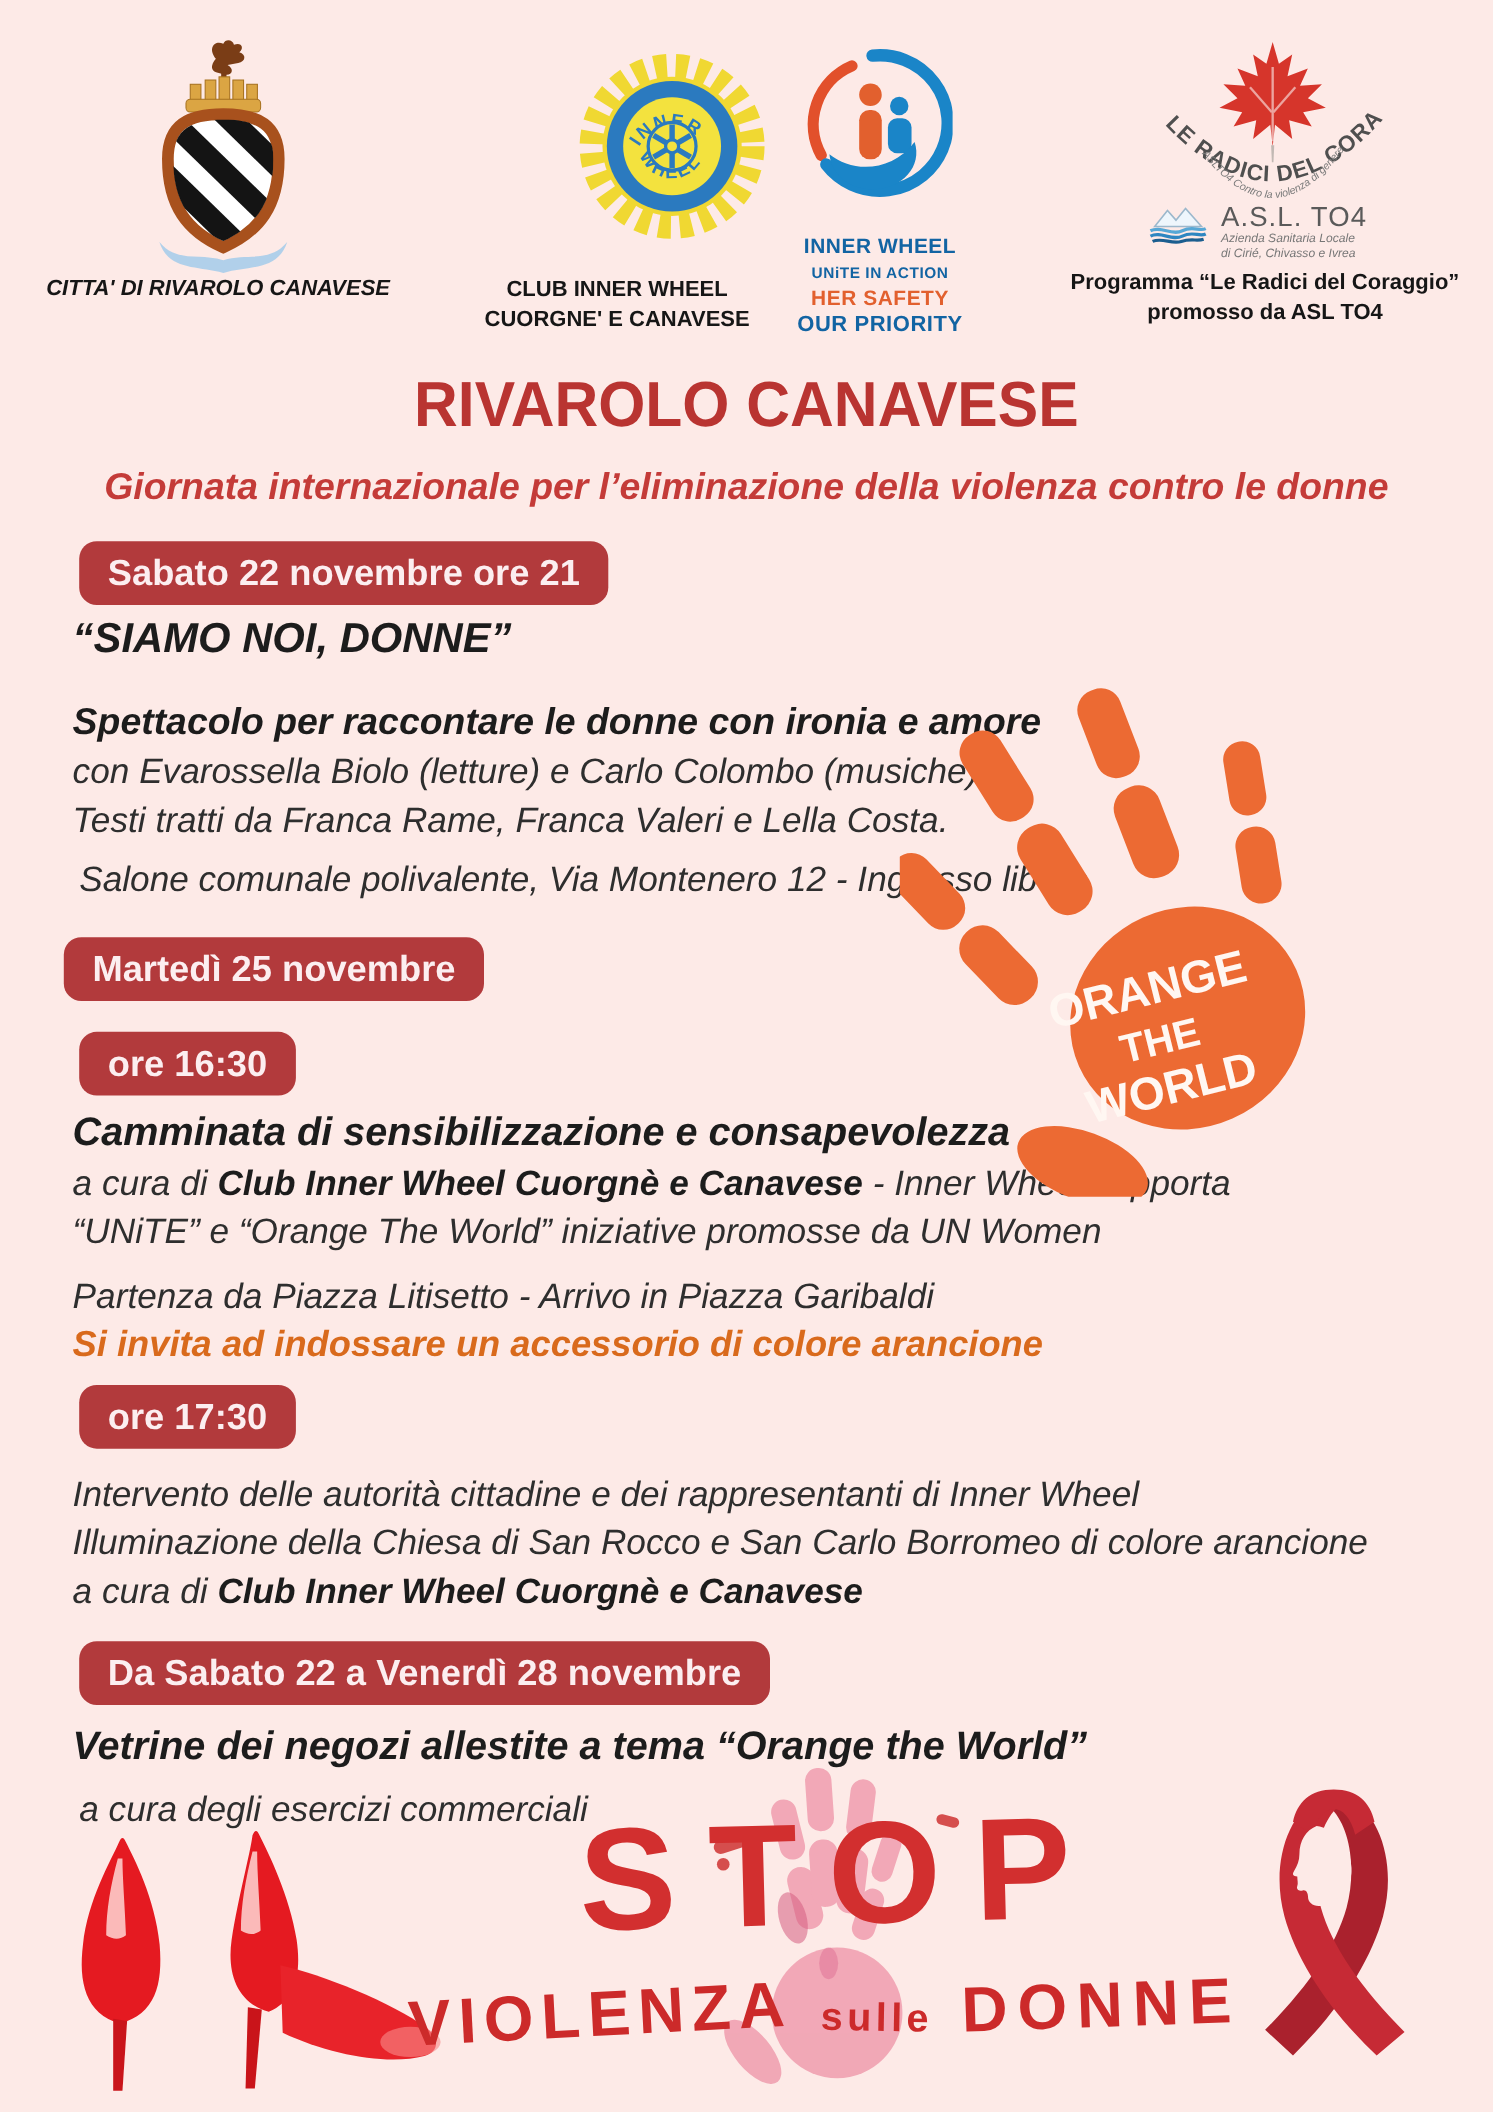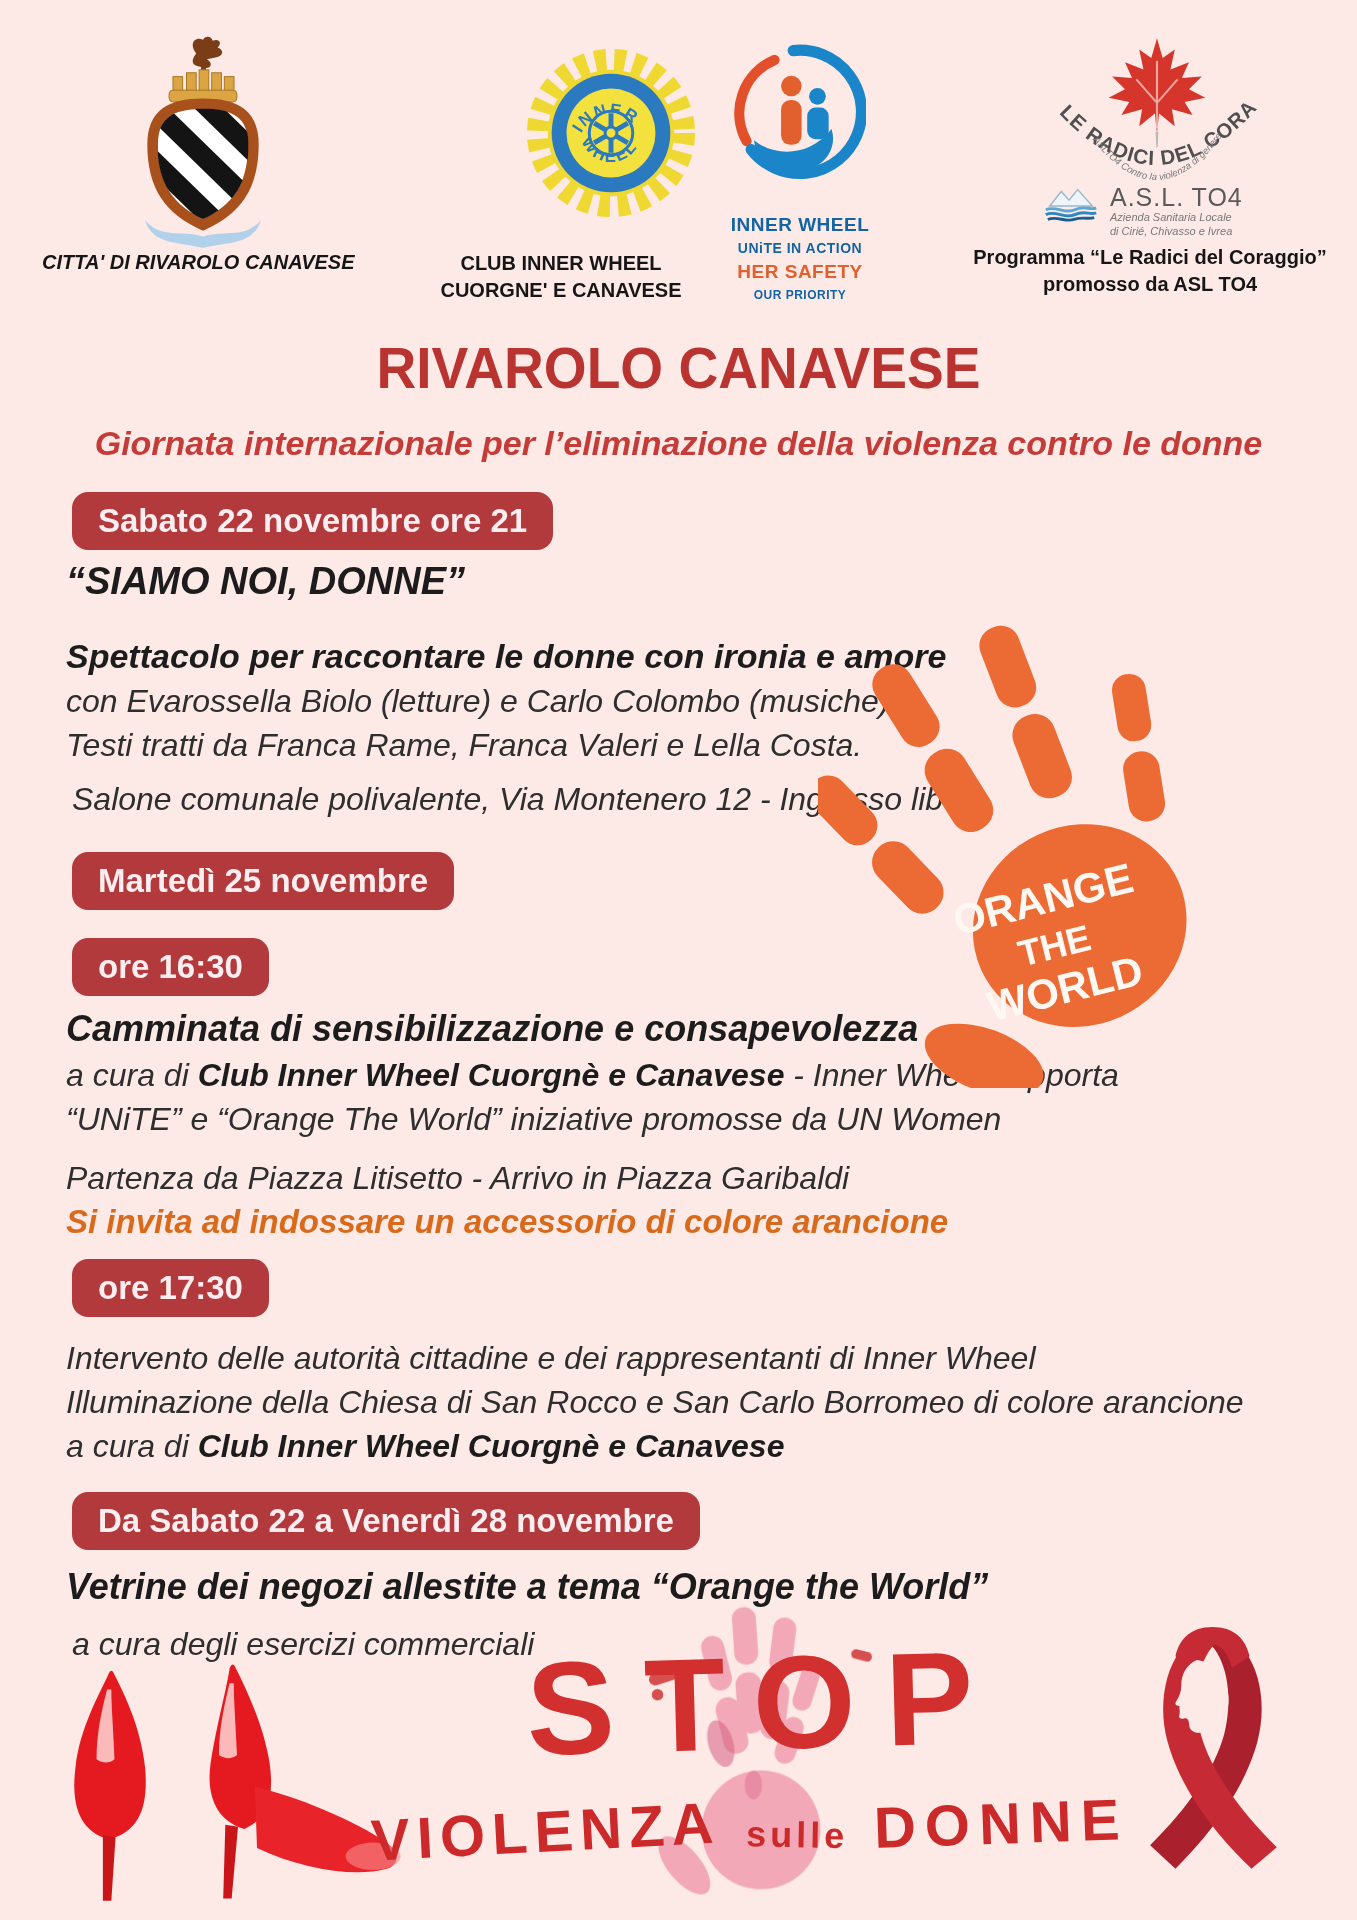--- a/index.html
+++ b/index.html
@@ -6,21 +6,21 @@
   .poster{position:relative;width:1357px;height:1920px;background:#fdeae7;overflow:hidden;
           font-family:"Liberation Sans","DejaVu Sans",sans-serif;color:#2a2a2a;}
   .abs{position:absolute;}
   .nowrap{white-space:nowrap;font-style:italic;}
   .center{text-align:center;}
   
   .cap{font-weight:700;color:#161616;font-size:20px;line-height:27px;}
   .unite-t1{font-weight:700;color:#1264a3;font-size:19px;line-height:25px;letter-spacing:.5px;}
   .unite-t2{font-weight:700;color:#1264a3;font-size:14px;line-height:22px;letter-spacing:.5px;}
   .unite-t3{font-weight:700;color:#e2602e;font-size:19px;line-height:25px;letter-spacing:.5px;}
-  .unite-t4{font-weight:700;color:#1264a3;font-size:12px;line-height:22px;letter-spacing:.5px;}
+  .unite-t4{font-weight:700;color:#1264a3;font-size:20px;line-height:22px;letter-spacing:.5px;}
   .asl-name{font-size:25px;color:#5a5a5a;letter-spacing:1px;line-height:26px;}
   .asl-sub{font-size:11px;font-style:italic;color:#777;line-height:14px;}
   
   .title{left:0;right:0;top:334px;text-align:center;font-size:58px;font-weight:800;color:#b93431;
          letter-spacing:0;transform:scaleX(.95);}
   .subtitle{left:0;right:0;top:424px;text-align:center;font-size:34px;font-weight:700;
             font-style:italic;color:#c43b38;}
   
   .badge{position:absolute;background:#b23a3c;color:#fceef0;font-weight:700;font-size:33px;
          padding:10px 26px;border-radius:16px;white-space:nowrap;}
@@ -160,21 +160,21 @@
   <div class="abs title">RIVAROLO CANAVESE</div>
   <div class="abs subtitle">Giornata internazionale per l’eliminazione della violenza contro le donne</div>
 
   <div class="badge" style="left:72px;top:492px;">Sabato 22 novembre ore 21</div>
   <div class="abs h1 nowrap" style="left:66px;top:560px;">“SIAMO NOI, DONNE”</div>
   <div class="abs bold-line nowrap" style="left:66px;top:637px;">Spettacolo per raccontare le donne con ironia e amore</div>
   <div class="abs txt nowrap" style="left:66px;top:683px;">con Evarossella Biolo (letture) e Carlo Colombo (musiche)</div>
   <div class="abs txt nowrap" style="left:66px;top:727px;">Testi tratti da Franca Rame, Franca Valeri e Lella Costa.</div>
   <div class="abs italic-line nowrap" style="left:72px;top:781px;">Salone comunale polivalente, Via Montenero 12 - Ingresso libero</div>
 
-  <div class="badge" style="left:72px;top:852px;">Martedì 25 novembre</div>
+  <div class="badge" style="left:58px;top:852px;">Martedì 25 novembre</div>
   <div class="badge" style="left:72px;top:938px;">ore 16:30</div>
   <div class="abs h2 nowrap" style="left:66px;top:1008px;">Camminata di sensibilizzazione e consapevolezza</div>
   <div class="abs txt nowrap" style="left:66px;top:1057px;">
     <span>a cura di </span><b>Club Inner Wheel Cuorgnè e Canavese</b><span> - Inner Wheel supporta</span>
   </div>
   <div class="abs txt nowrap" style="left:66px;top:1101px;">“UNiTE” e “Orange The World” iniziative promosse da UN Women</div>
   <div class="abs txt nowrap" style="left:66px;top:1160px;">Partenza da Piazza Litisetto - Arrivo in Piazza Garibaldi</div>
   <div class="abs orange-line nowrap" style="left:66px;top:1203px;">Si invita ad indossare un accessorio di colore arancione</div>
 
   <div class="badge" style="left:72px;top:1259px;">ore 17:30</div>

